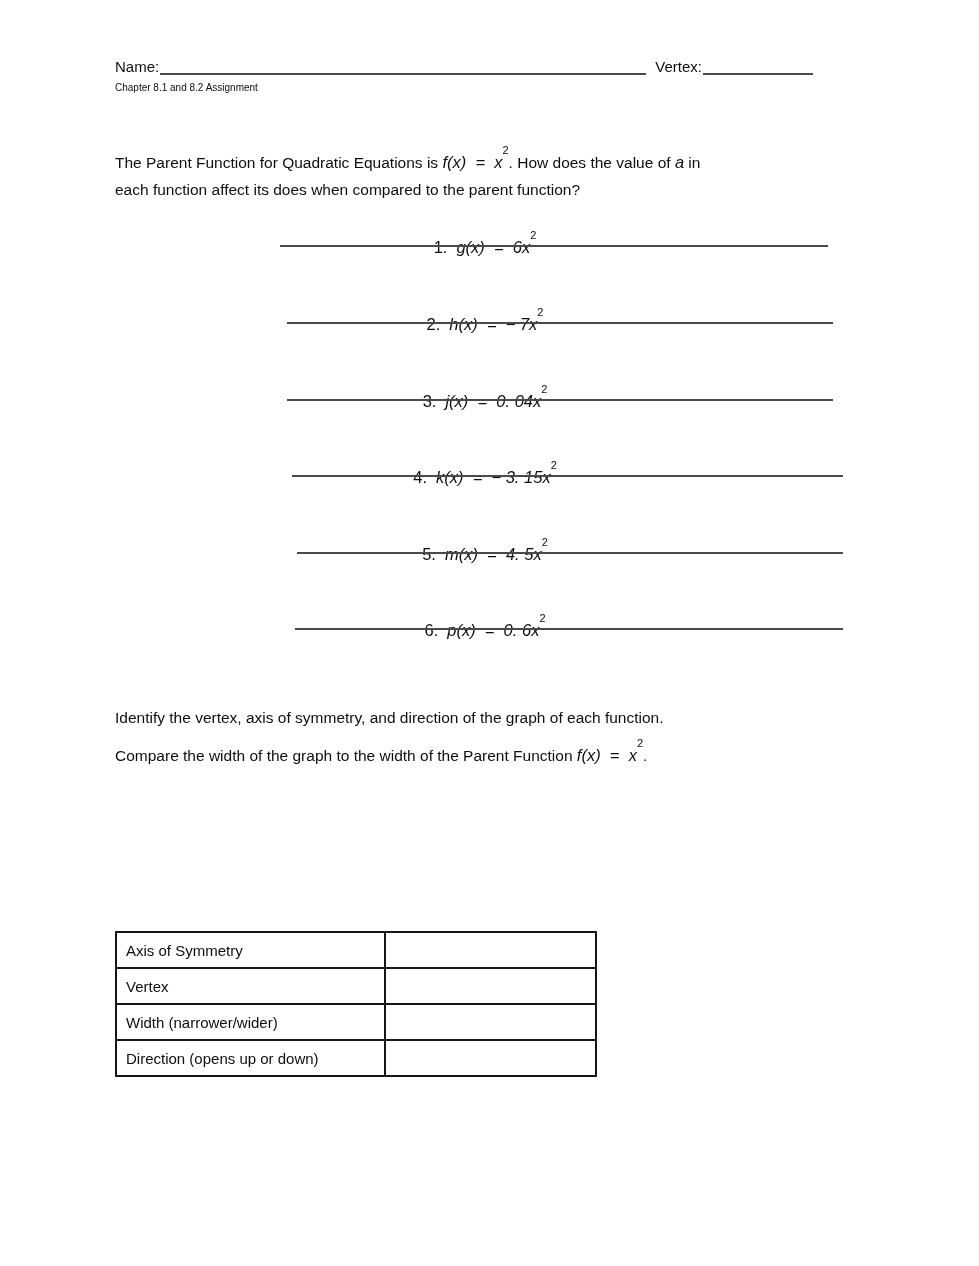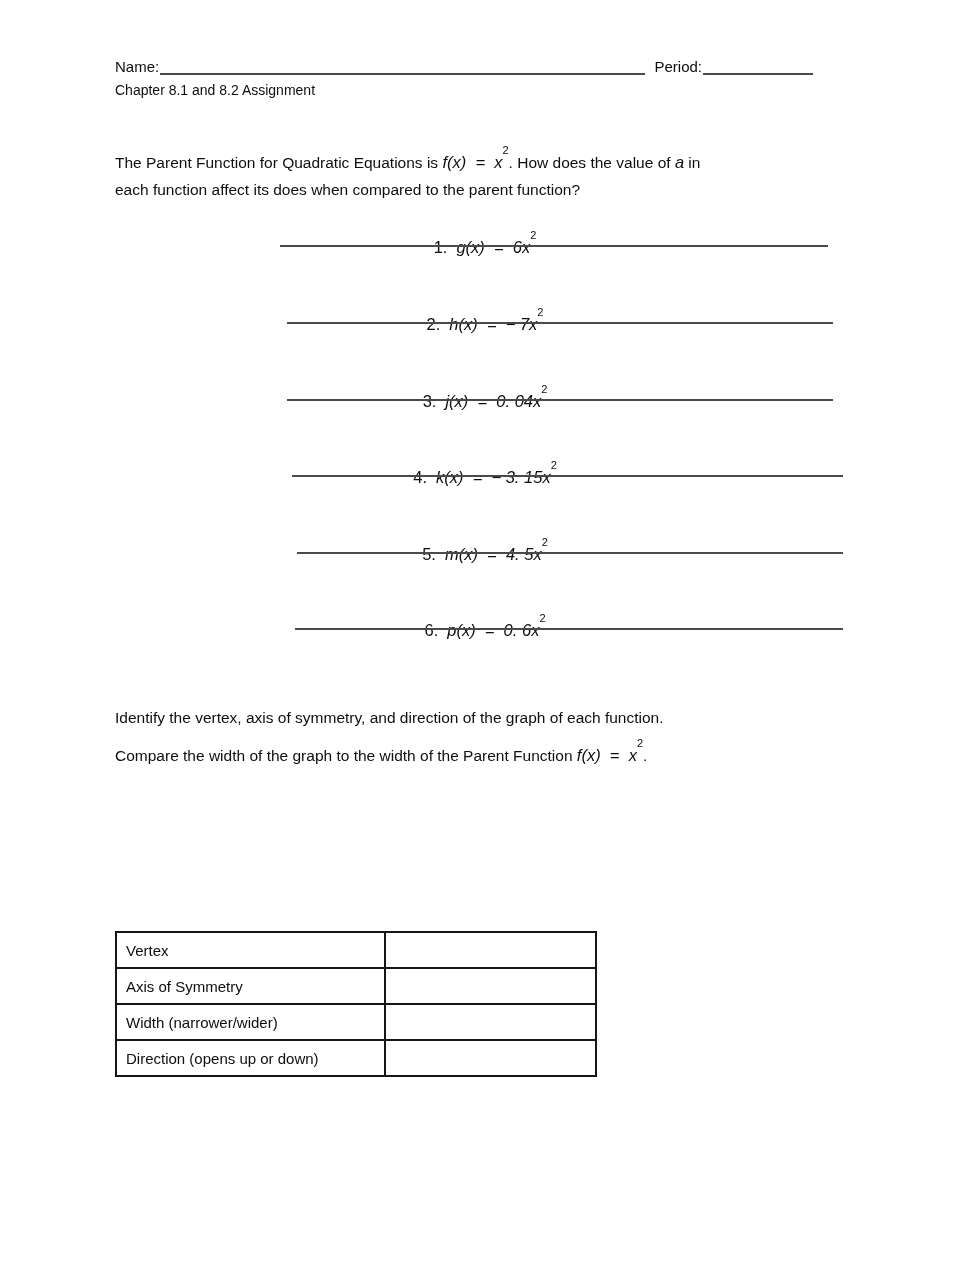--- a/index.html
+++ b/index.html
@@ -22,21 +22,21 @@
   .h-blank {
     flex:1 1 auto; height:15px;
     border-bottom:2px solid #4a4a4a;
     margin:0 9px 1px 1px;
   }
   .p-blank {
     width:110px; height:15px;
     border-bottom:2px solid #4a4a4a;
     margin:0 0 1px 1px;
   }
-  .subtitle { left:115px; top:82px; font-size:14px; }
+  .subtitle { left:115px; top:82px; font-size:10px; }
 
   
   .intro {
     left:115px; top:144px; width:745px;
     font-size:15.5px; line-height:27px;
   }
 
   
   .math {
     font-family:Liberation Sans, sans-serif;
@@ -91,21 +91,21 @@
   td.tv { width:196px; }
 </style>
 </head>
 <body>
 
 <div class="page">
 
   <div class="abs header-line">
     <span>Name:</span>
     <span class="h-blank"></span>
-    <span>Period:</span>
+    <span>Vertex:</span>
     <span class="p-blank"></span>
   </div>
 
   <div class="abs subtitle">Chapter 8.1 and 8.2 Assignment</div>
 
   <div class="abs intro"><span>The Parent Function for Quadratic Equations is </span><span class="math"><span>f(x)  =  x</span><sup class="msup">2</sup></span><span>. How does the value of </span><span class="math">a</span><span> in</span><br><span>each function affect its does when compared to the parent function?</span></div>
 
   <div class="abs problem" style="top:227px">
     <span class="math num">1.</span><span class="math"><span>g(x)  =  6x</span><sup class="msup">2</sup></span>
     <span class="blank" style="left:165px;width:548px"></span>
@@ -135,25 +135,25 @@
     <span class="math num">6.</span><span class="math"><span>p(x)  =  0. 6x</span><sup class="msup">2</sup></span>
     <span class="blank" style="left:180px;width:548px"></span>
   </div>
 
   <div class="abs section2"><span>Identify the vertex, axis of symmetry, and direction of the graph of each function.</span><br><span>Compare the width of the graph to the width of the Parent Function </span><span class="math"><span>f(x)  =  x</span><sup class="msup">2</sup></span><span>.</span></div>
 
 
   <table class="qtable">
     <tbody>
       <tr>
-        <td class="tl">Vertex</td>
+        <td class="tl">Axis of Symmetry</td>
         <td class="tv"></td>
       </tr>
       <tr>
-        <td class="tl">Axis of Symmetry</td>
+        <td class="tl">Vertex</td>
         <td class="tv"></td>
       </tr>
       <tr>
         <td class="tl">Width (narrower/wider)</td>
         <td class="tv"></td>
       </tr>
       <tr>
         <td class="tl">Direction (opens up or down)</td>
         <td class="tv"></td>
       </tr>

